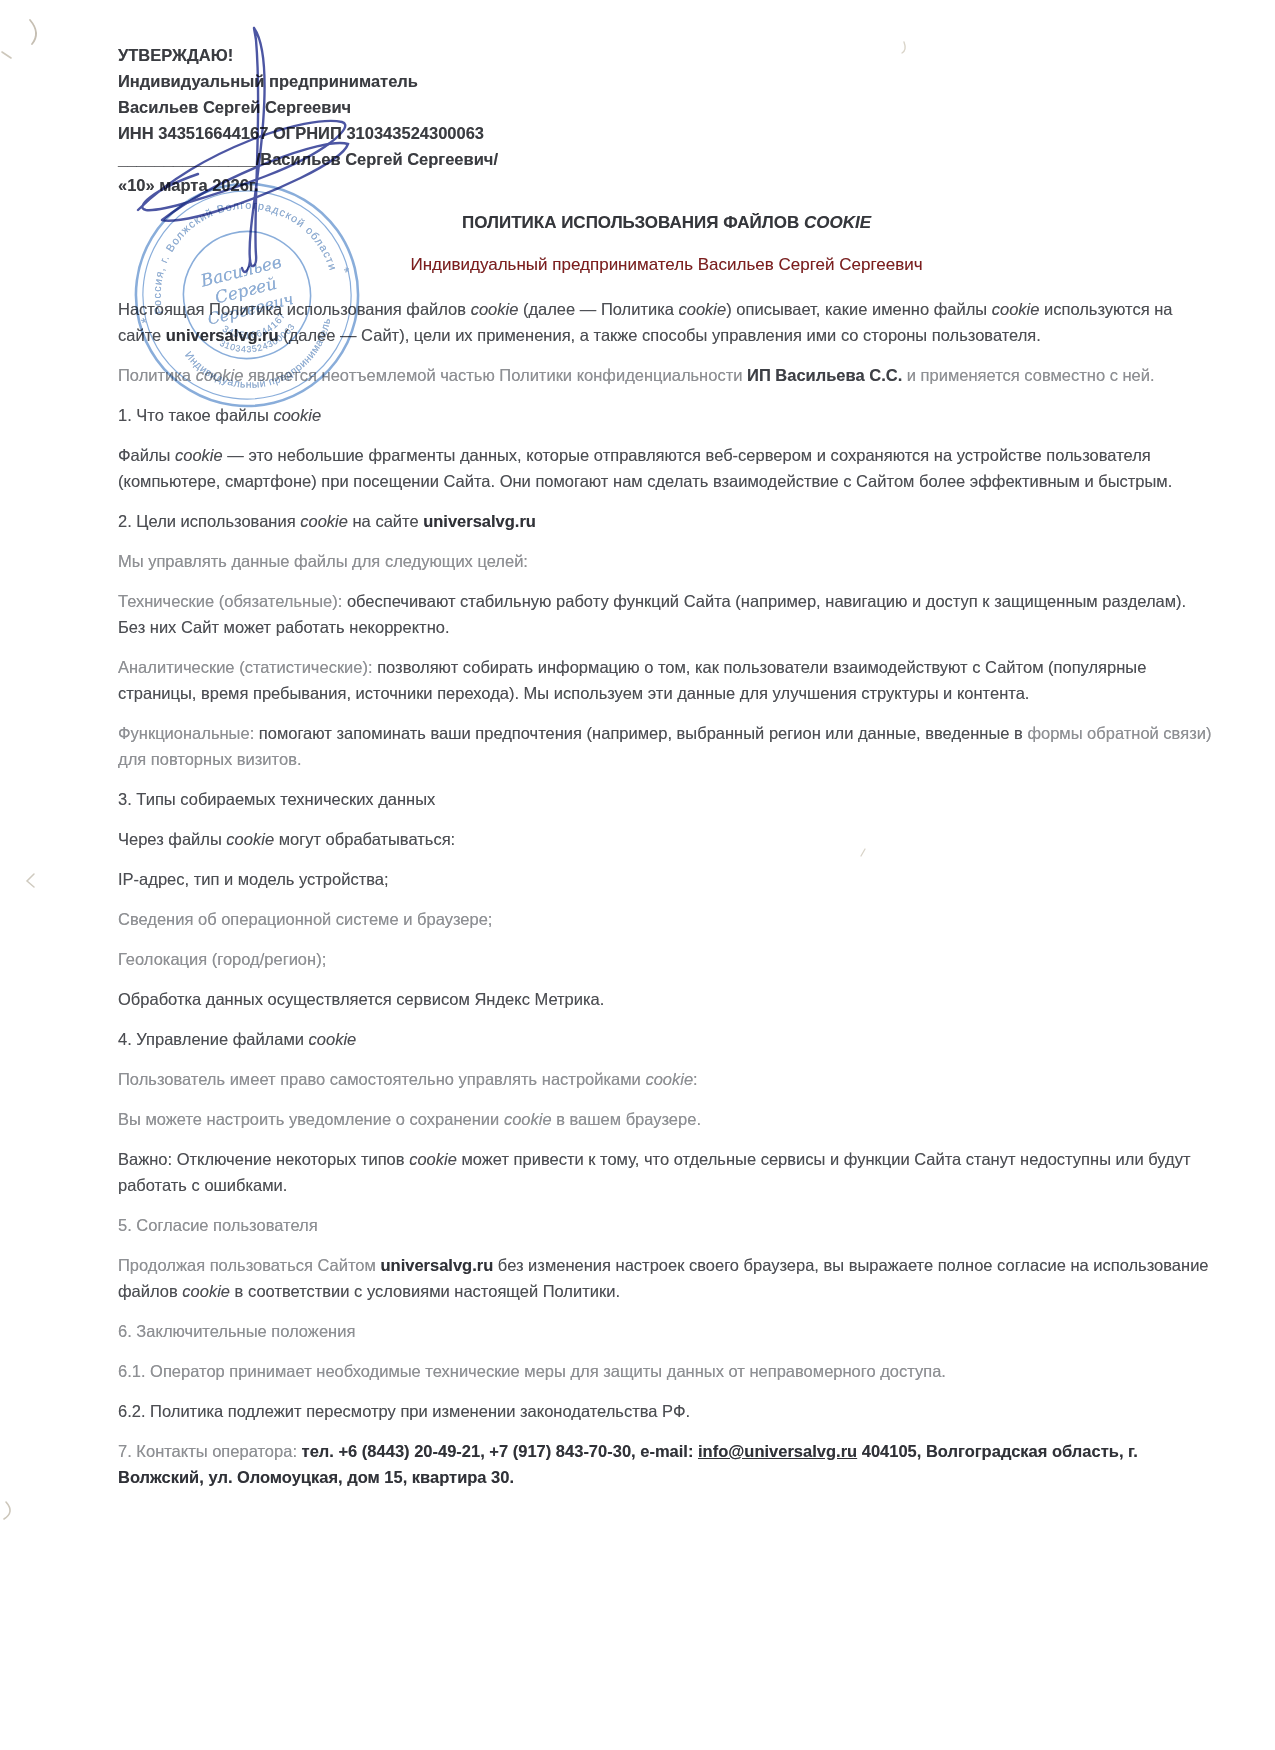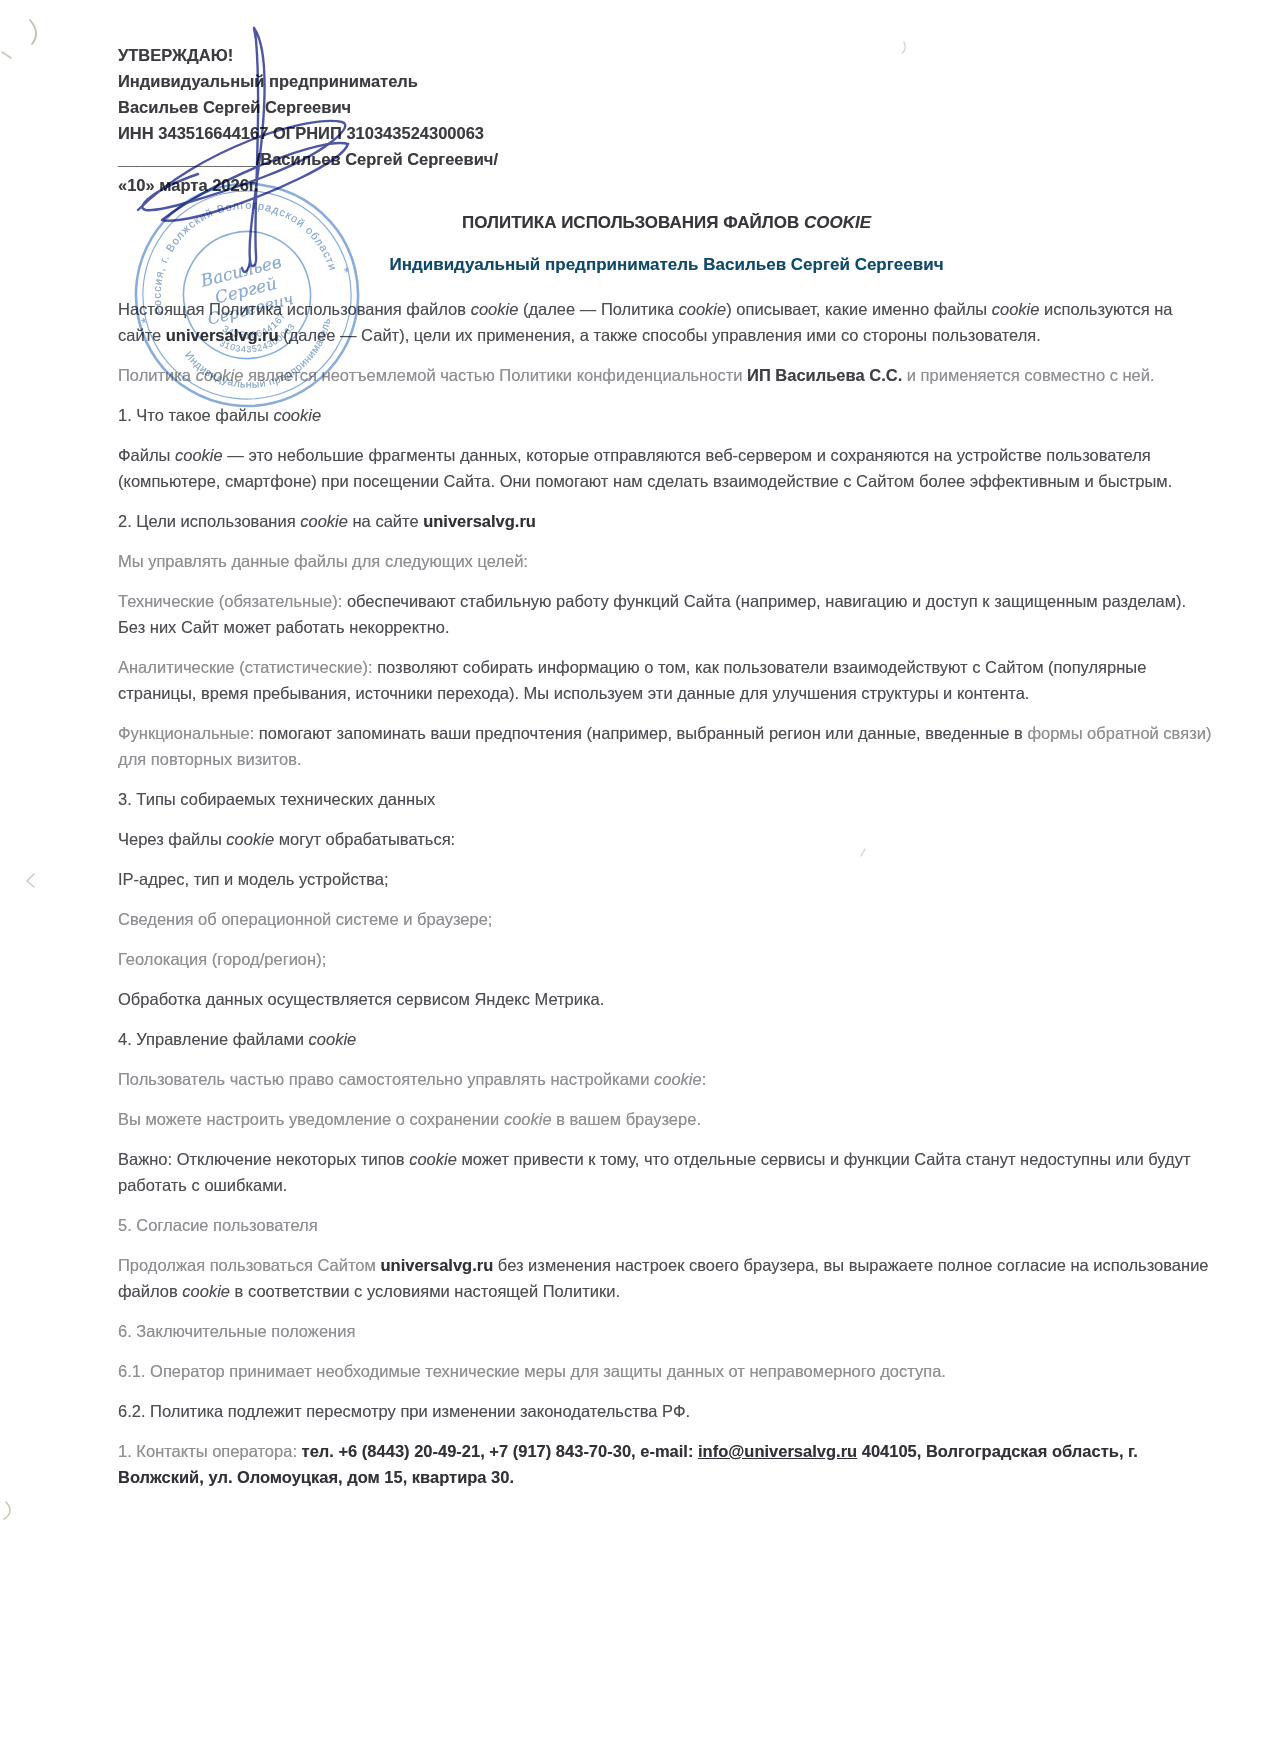--- a/index.html
+++ b/index.html
@@ -10,21 +10,21 @@
     background:#ffffff;
     box-sizing:border-box;
     padding:42px 60px 20px 118px;
     overflow:hidden;
     font-family:"Liberation Sans", sans-serif;
     text-shadow:0 0 .6px rgba(70,70,75,.45);
   }
   .block{margin:0 0 14px 0;font-size:16.5px;line-height:26px;color:#4c4e53;}
   .block.header{font-weight:700;color:#3a3c41;margin:0;}
   .block.title{text-align:center;font-weight:700;color:#35373c;margin:12px 0 16px 0;font-size:17px;}
-  .block.subtitle{text-align:center;font-weight:700;color:#0c4a6e;margin:0 0 18px 0;font-size:17px;}
+  .block.subtitle{text-align:center;font-weight:400;color:#7f1d1d;margin:0 0 18px 0;font-size:17px;}
   .block.faded{color:#8e9094;}
   span.b{font-weight:700;color:#303238;}
   .block.faded span.b{color:#3e4046;}
   span.i{font-style:italic;}
   span.u{text-decoration:underline;}
   span.f{color:#8e9094;}
   
   .stamp{
     position:absolute;left:128px;top:176px;width:238px;height:238px;
     mix-blend-mode:multiply;opacity:.82;pointer-events:none;
@@ -60,29 +60,29 @@
       <div class="block p"><span class="f">Технические (обязательные): </span><span>обеспечивают стабильную работу функций Сайта (например, навигацию и доступ к защищенным разделам). Без них Сайт может работать некорректно.</span></div>
       <div class="block p"><span class="f">Аналитические (статистические): </span><span>позволяют собирать информацию о том, как пользователи взаимодействуют с Сайтом (популярные страницы, время пребывания, источники перехода). Мы используем эти данные для улучшения структуры и контента.</span></div>
       <div class="block p"><span class="f">Функциональные: </span><span>помогают запоминать ваши предпочтения (например, выбранный регион или данные, введенные в </span><span class="f">формы обратной связи) для повторных визитов.</span></div>
       <div class="block p"><span>3. Типы собираемых технических данных</span></div>
       <div class="block p"><span>Через файлы </span><span class="i">cookie</span><span> могут обрабатываться:</span></div>
       <div class="block p"><span>IP-адрес, тип и модель устройства;</span></div>
       <div class="block p faded"><span>Сведения об операционной системе и браузере;</span></div>
       <div class="block p faded"><span>Геолокация (город/регион);</span></div>
       <div class="block p"><span>Обработка данных осуществляется сервисом Яндекс Метрика.</span></div>
       <div class="block p"><span>4. Управление файлами </span><span class="i">cookie</span></div>
-      <div class="block p faded"><span>Пользователь частью право самостоятельно управлять настройками </span><span class="i">cookie</span><span>:</span></div>
+      <div class="block p faded"><span>Пользователь имеет право самостоятельно управлять настройками </span><span class="i">cookie</span><span>:</span></div>
       <div class="block p faded"><span>Вы можете настроить уведомление о сохранении </span><span class="i">cookie</span><span> в вашем браузере.</span></div>
       <div class="block p"><span>Важно: Отключение некоторых типов </span><span class="i">cookie</span><span> может привести к тому, что отдельные сервисы и функции Сайта станут недоступны или будут работать с ошибками.</span></div>
       <div class="block p faded"><span>5. Согласие пользователя</span></div>
       <div class="block p"><span class="f">Продолжая пользоваться Сайтом </span><span class="b">universalvg.ru</span><span> без изменения настроек своего браузера, вы выражаете полное согласие на использование файлов </span><span class="i">cookie</span><span> в соответствии с условиями настоящей Политики.</span></div>
       <div class="block p faded"><span>6. Заключительные положения</span></div>
       <div class="block p faded"><span>6.1. Оператор принимает необходимые технические меры для защиты данных от неправомерного доступа.</span></div>
       <div class="block p"><span>6.2. Политика подлежит пересмотру при изменении законодательства РФ.</span></div>
-      <div class="block p"><span class="f">1. Контакты оператора:  </span><span class="b">тел. +6 (8443) 20-49-21, +7 (917) 843-70-30, e-mail: </span><span class="b u">info@universalvg.ru</span><span class="b">  404105, Волгоградская область, г. Волжский, ул. Оломоуцкая, дом 15, квартира 30.</span></div>
+      <div class="block p"><span class="f">7. Контакты оператора:  </span><span class="b">тел. +6 (8443) 20-49-21, +7 (917) 843-70-30, e-mail: </span><span class="b u">info@universalvg.ru</span><span class="b">  404105, Волгоградская область, г. Волжский, ул. Оломоуцкая, дом 15, квартира 30.</span></div>
     </div>
 
   <svg class="artifacts" viewBox="0 0 1275 1750" xmlns="http://www.w3.org/2000/svg">
     <path d="M30,20 q11,13 2,24" stroke="#c6bfb3" stroke-width="1.8" fill="none" stroke-linecap="round"></path>
     <path d="M2,52 l9,6" stroke="#cdc7bb" stroke-width="1.6" fill="none" stroke-linecap="round"></path>
     <path d="M904,42 q3,8 -2,11" stroke="#d9d4c9" stroke-width="1.4" fill="none" stroke-linecap="round"></path>
     <path d="M34,874 l-7,7 7,6" stroke="#cfcabf" stroke-width="1.5" fill="none" stroke-linecap="round"></path>
     <path d="M6,1502 q9,10 -2,17" stroke="#ccc6ba" stroke-width="1.6" fill="none" stroke-linecap="round"></path>
     <path d="M861,856 l4,-7" stroke="#d9d4c9" stroke-width="1.3" fill="none" stroke-linecap="round"></path>
   </svg>

